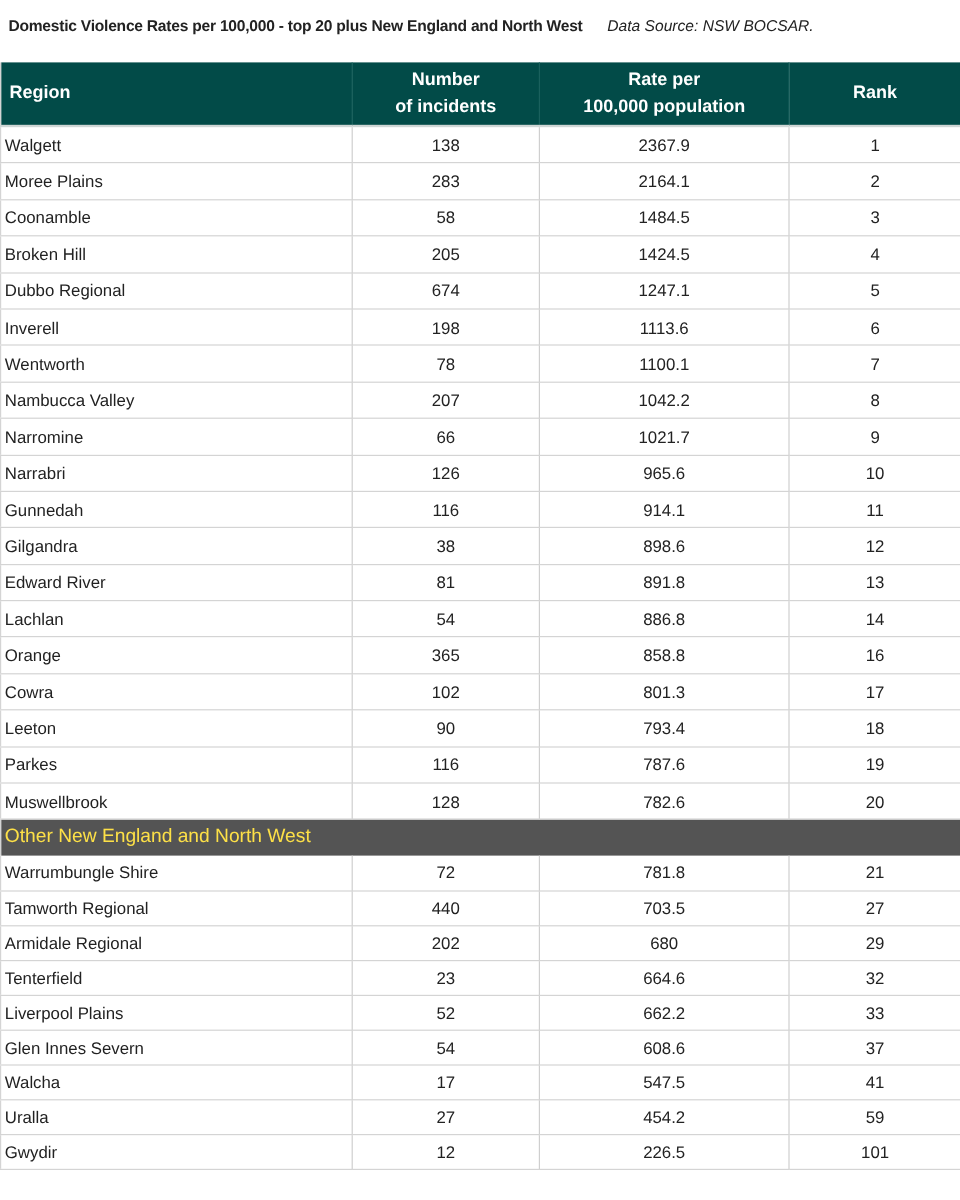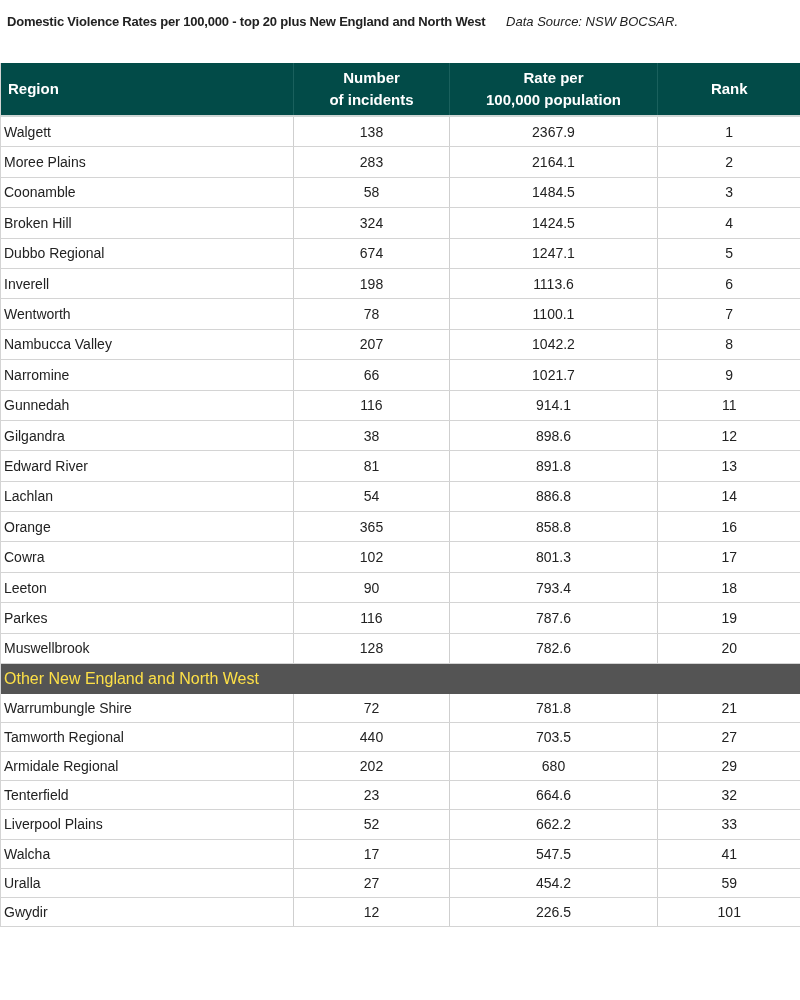--- a/index.html
+++ b/index.html
@@ -1,20 +1,20 @@
 <!DOCTYPE html>
 <html><head>
 <meta charset="utf-8">
 <style>
   html, body { margin: 0; padding: 0; background: #ffffff; }
   body { width: 800px; height: 1000px; overflow: hidden; font-family: "Liberation Sans", sans-serif; color: #222; }
   .caption { position: absolute; left: 7px; top: 14px; font-size: 13px; white-space: nowrap; color: #222; }
   .caption .title { font-weight: bold; letter-spacing: -0.2px; }
   .caption .source { font-style: italic; margin-left: 17px; }
-  table { position: absolute; left: 0; top: 63px; width: 800px; border-collapse: collapse; table-layout: fixed; }
+  table { position: absolute; left: 0; top: 52px; width: 800px; border-collapse: collapse; table-layout: fixed; }
   col.c1 { width: 293px; } col.c2 { width: 156px; } col.c3 { width: 208px; } col.c4 { width: 143px; }
   thead th { background: #024b48; color: #ffffff; font-weight: bold; font-size: 15px; height: 52px; padding: 0; border-right: 1px solid #1a605d; line-height: 22px; border-bottom: 2px solid #cfd6d5; }
   thead th:last-child { border-right: none; }
   thead th.region { text-align: left; padding-left: 7px; }
   tbody td { font-size: 14px; padding: 0; border-bottom: 1px solid #d4d4d4; border-right: 1px solid #cfcfcf; text-align: center; color: #222; }
   tbody td:last-child { border-right: none; }
   tbody td.region { text-align: left; padding-left: 3px; }
   tbody tr.top td { height: 29.4px; }
   tbody tr.other td { height: 28.1px; }
   tr.section td { background: #545454; color: #fde047; font-size: 16px; text-align: left; padding-left: 3px; height: 30px; border: none; }
@@ -57,21 +57,21 @@
         <td>2</td>
       </tr>
       <tr class="top">
         <td class="region">Coonamble</td>
         <td>58</td>
         <td>1484.5</td>
         <td>3</td>
       </tr>
       <tr class="top">
         <td class="region">Broken Hill</td>
-        <td>324</td>
+        <td>205</td>
         <td>1424.5</td>
         <td>4</td>
       </tr>
       <tr class="top">
         <td class="region">Dubbo Regional</td>
         <td>674</td>
         <td>1247.1</td>
         <td>5</td>
       </tr>
       <tr class="top">
@@ -92,20 +92,26 @@
         <td>1042.2</td>
         <td>8</td>
       </tr>
       <tr class="top">
         <td class="region">Narromine</td>
         <td>66</td>
         <td>1021.7</td>
         <td>9</td>
       </tr>
       <tr class="top">
+        <td class="region">Narrabri</td>
+        <td>126</td>
+        <td>965.6</td>
+        <td>10</td>
+      </tr>
+      <tr class="top">
         <td class="region">Gunnedah</td>
         <td>116</td>
         <td>914.1</td>
         <td>11</td>
       </tr>
       <tr class="top">
         <td class="region">Gilgandra</td>
         <td>38</td>
         <td>898.6</td>
         <td>12</td>
@@ -179,20 +185,26 @@
         <td>664.6</td>
         <td>32</td>
       </tr>
       <tr class="other">
         <td class="region">Liverpool Plains</td>
         <td>52</td>
         <td>662.2</td>
         <td>33</td>
       </tr>
       <tr class="other">
+        <td class="region">Glen Innes Severn</td>
+        <td>54</td>
+        <td>608.6</td>
+        <td>37</td>
+      </tr>
+      <tr class="other">
         <td class="region">Walcha</td>
         <td>17</td>
         <td>547.5</td>
         <td>41</td>
       </tr>
       <tr class="other">
         <td class="region">Uralla</td>
         <td>27</td>
         <td>454.2</td>
         <td>59</td>

